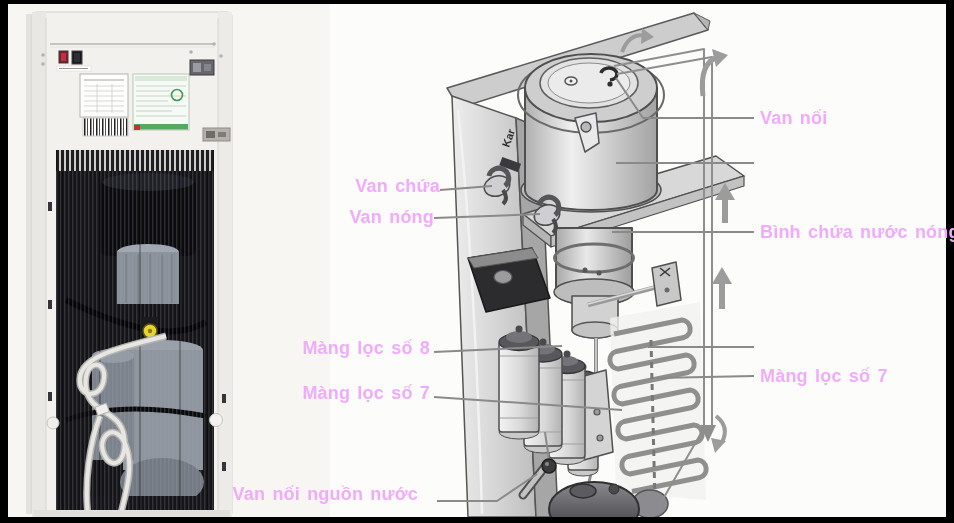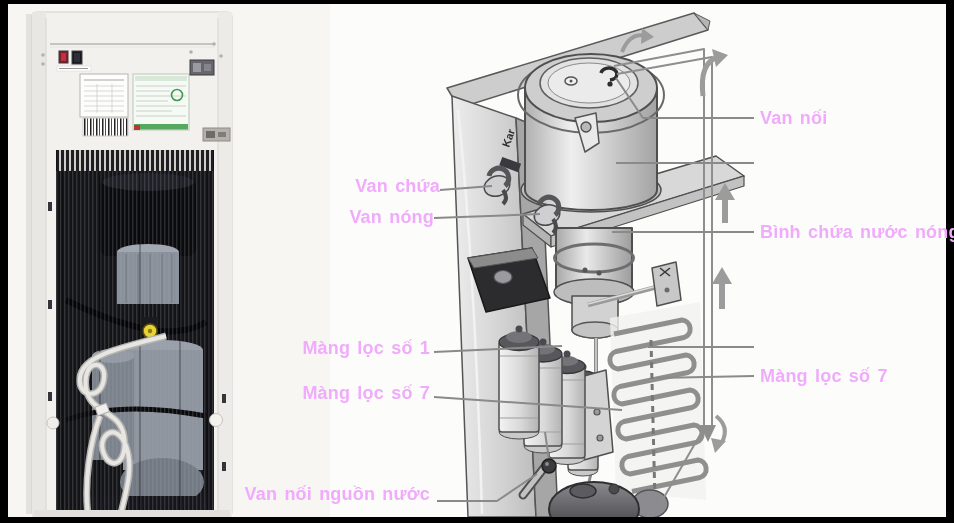--- a/index.html
+++ b/index.html
@@ -377,18 +377,18 @@
     <rect x="0" y="517" width="954" height="6"></rect>
     <rect x="0" y="0" width="8" height="523"></rect>
     <rect x="946" y="0" width="8" height="523"></rect>
   </g>
 </svg>
 
 <div class="lbl" style="left:760px;top:107px">Van nối</div>
 <div class="lbl" style="left:760px;top:221px">Bình chứa nước nóng</div>
 <div class="lbl" style="right:514px;top:175px">Van chứa</div>
 <div class="lbl" style="right:520px;top:206px">Van nóng</div>
-<div class="lbl" style="right:524px;top:337px">Màng lọc số 1</div>
+<div class="lbl" style="right:524px;top:337px">Màng lọc số 8</div>
 <div class="lbl" style="right:524px;top:382px">Màng lọc số 7</div>
 <div class="lbl" style="left:760px;top:365px">Màng lọc số 7</div>
-<div class="lbl" style="right:524px;top:483px">Van nối nguồn nước</div>
+<div class="lbl" style="right:536px;top:483px">Van nối nguồn nước</div>
 
 </div>
 
 </body></html>

